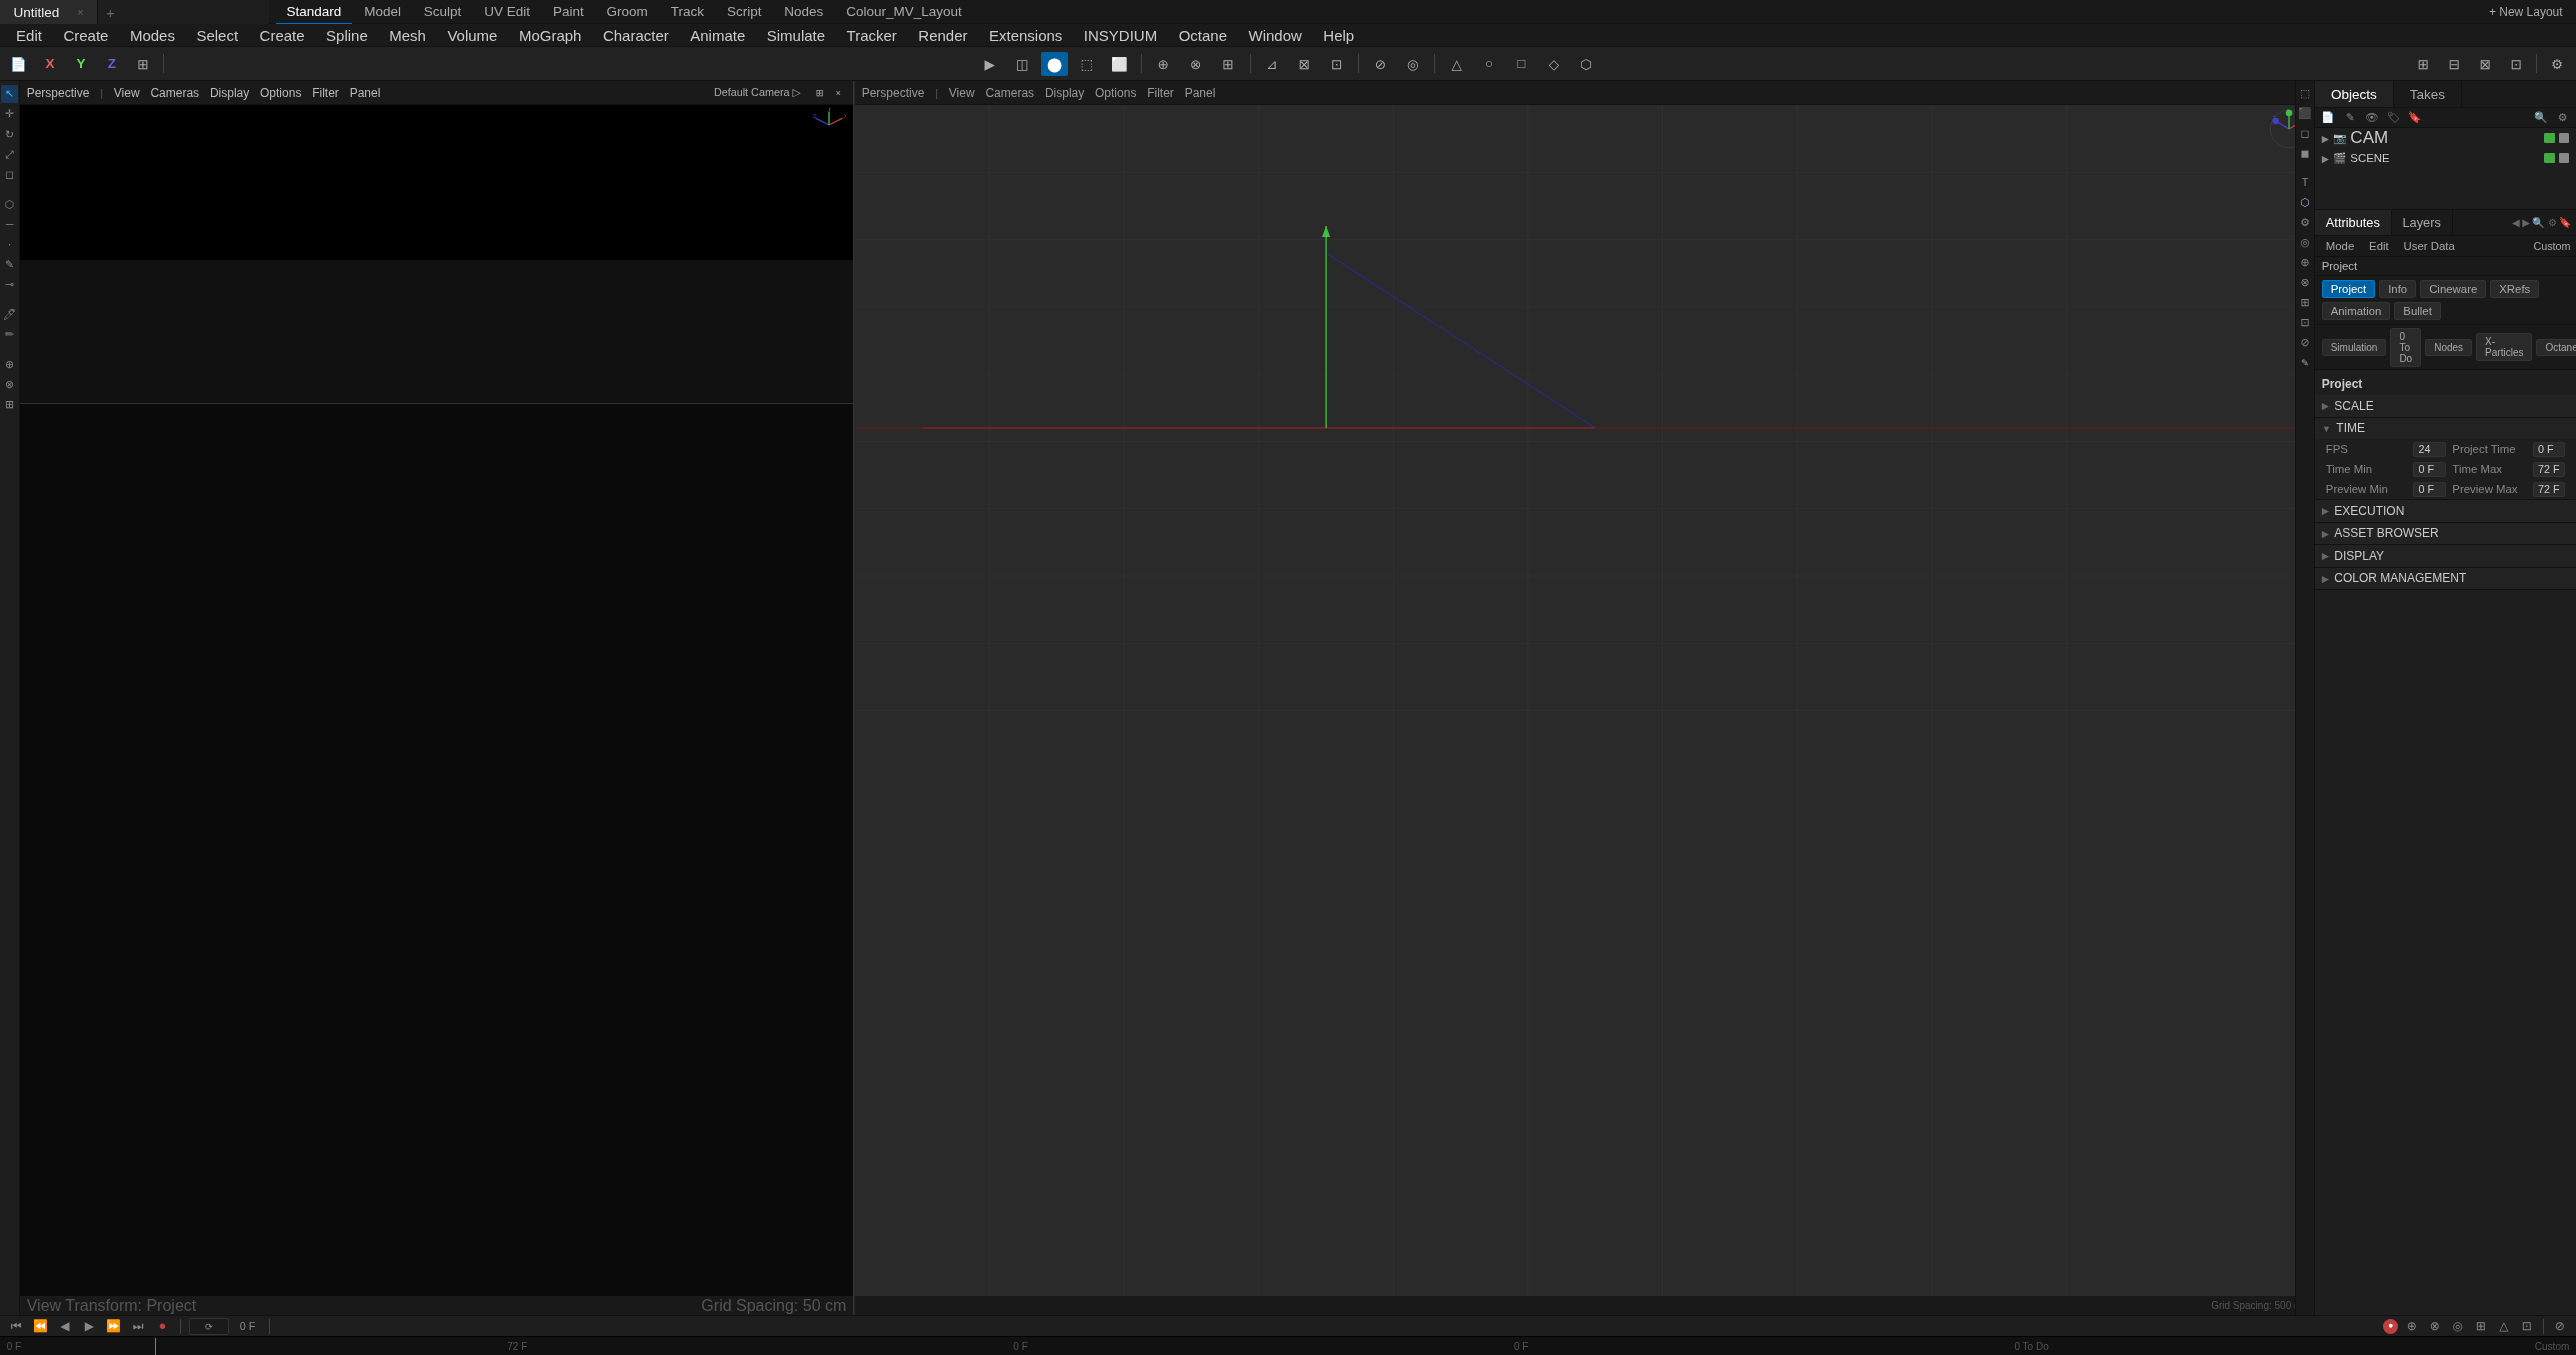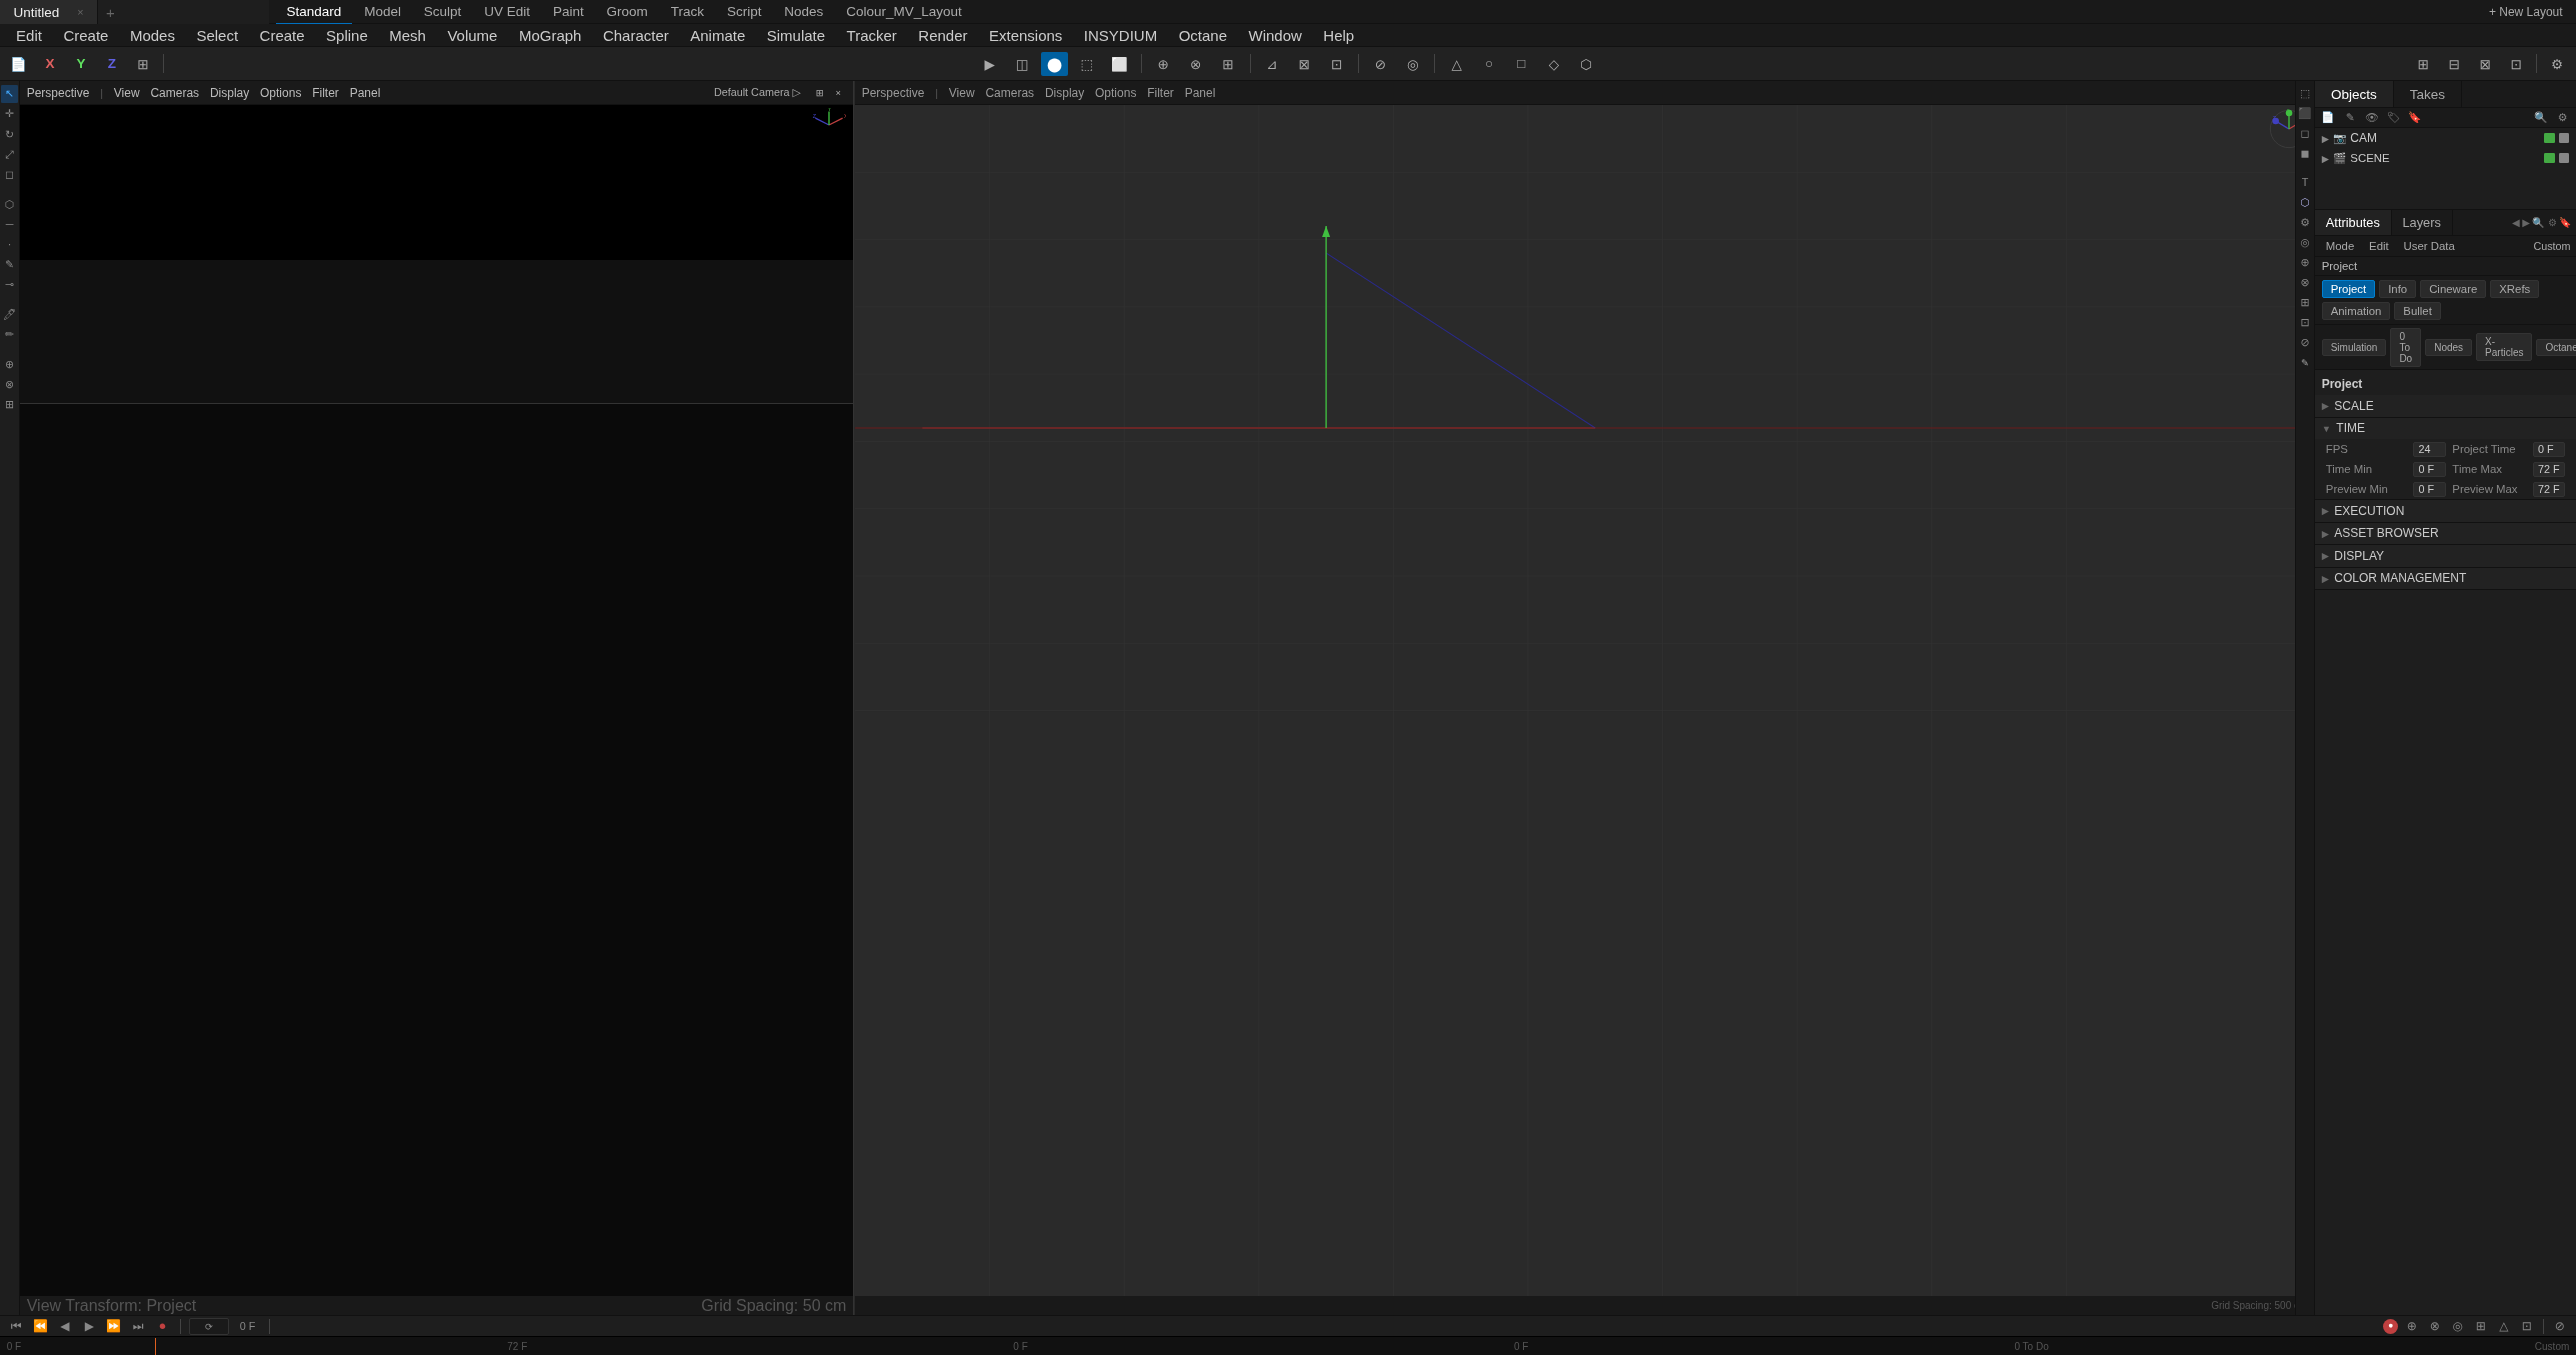--- a/index.html
+++ b/index.html
@@ -634,21 +634,21 @@
     <div style="flex:1;"></div>
     <div class="objects-toolbar-btn">🔍</div>
     <div class="objects-toolbar-btn">⚙</div>
   </div>
 
   <div style="flex:0 0 81px;overflow:auto;background:#1e1e1e;">
 
     <div class="object-item">
       <span style="color:#888;font-size:9.4px;">▶</span>
       <span style="color:#aaa;font-size:10.8px;">📷</span>
-      <span style="font-size:12px;color:#ccc;text-align:center;">CAM</span>
+      <span style="font-size:17px;color:#ccc;text-align:center;">CAM</span>
       <div style="flex:1;"></div>
       <span style="width:10.8px;height:10.8px;background:#4a4;border-radius:1.3px;display:inline-block;"></span>
       <span style="width:10.8px;height:10.8px;background:#888;border-radius:1.3px;display:inline-block;"></span>
     </div>
 
     <div class="object-item">
       <span style="color:#888;font-size:9.4px;">▶</span>
       <span style="color:#aaa;font-size:10.8px;">🎬</span>
       <span style="font-size:11.4px;color:#ccc;">SCENE</span>
       <div style="flex:1;"></div>

